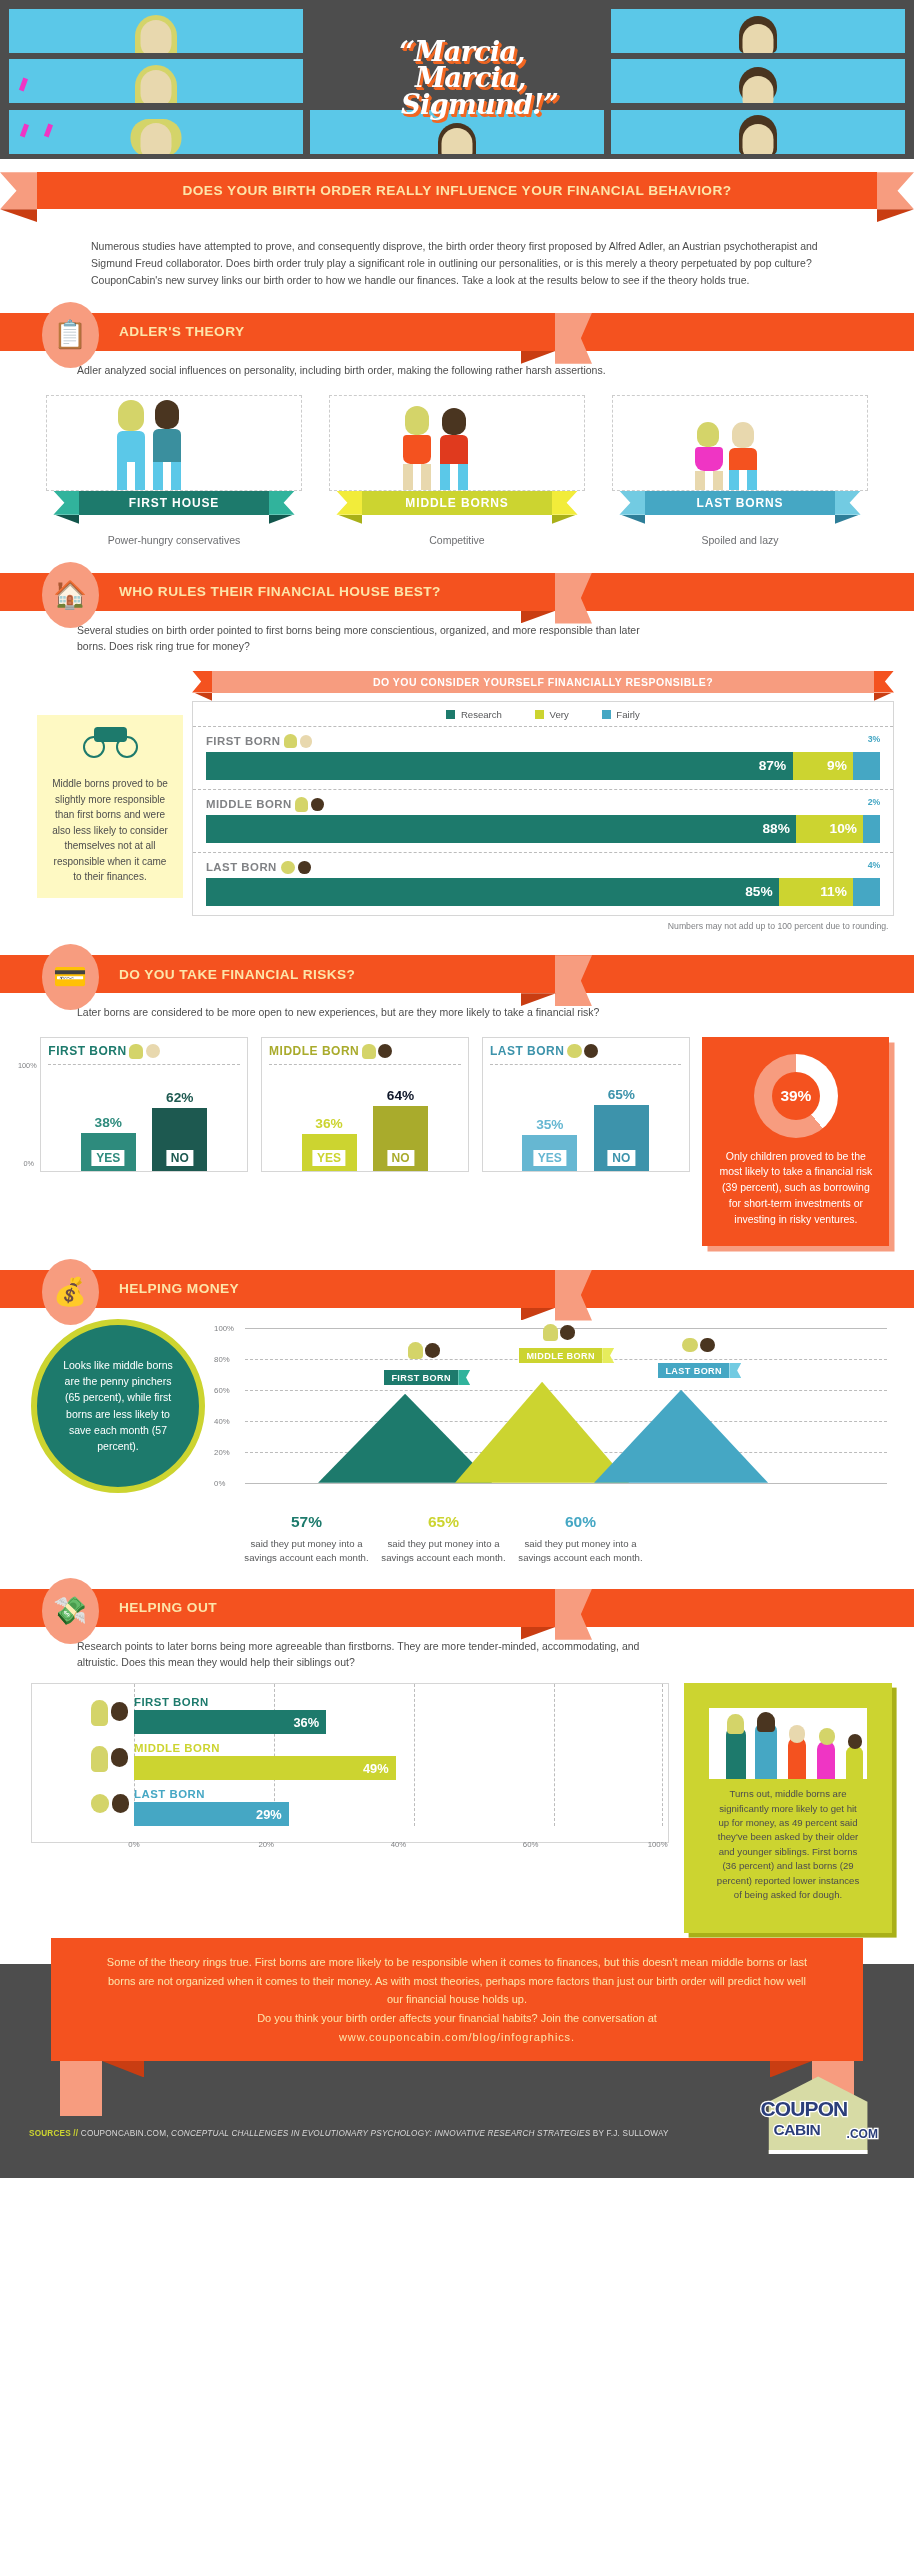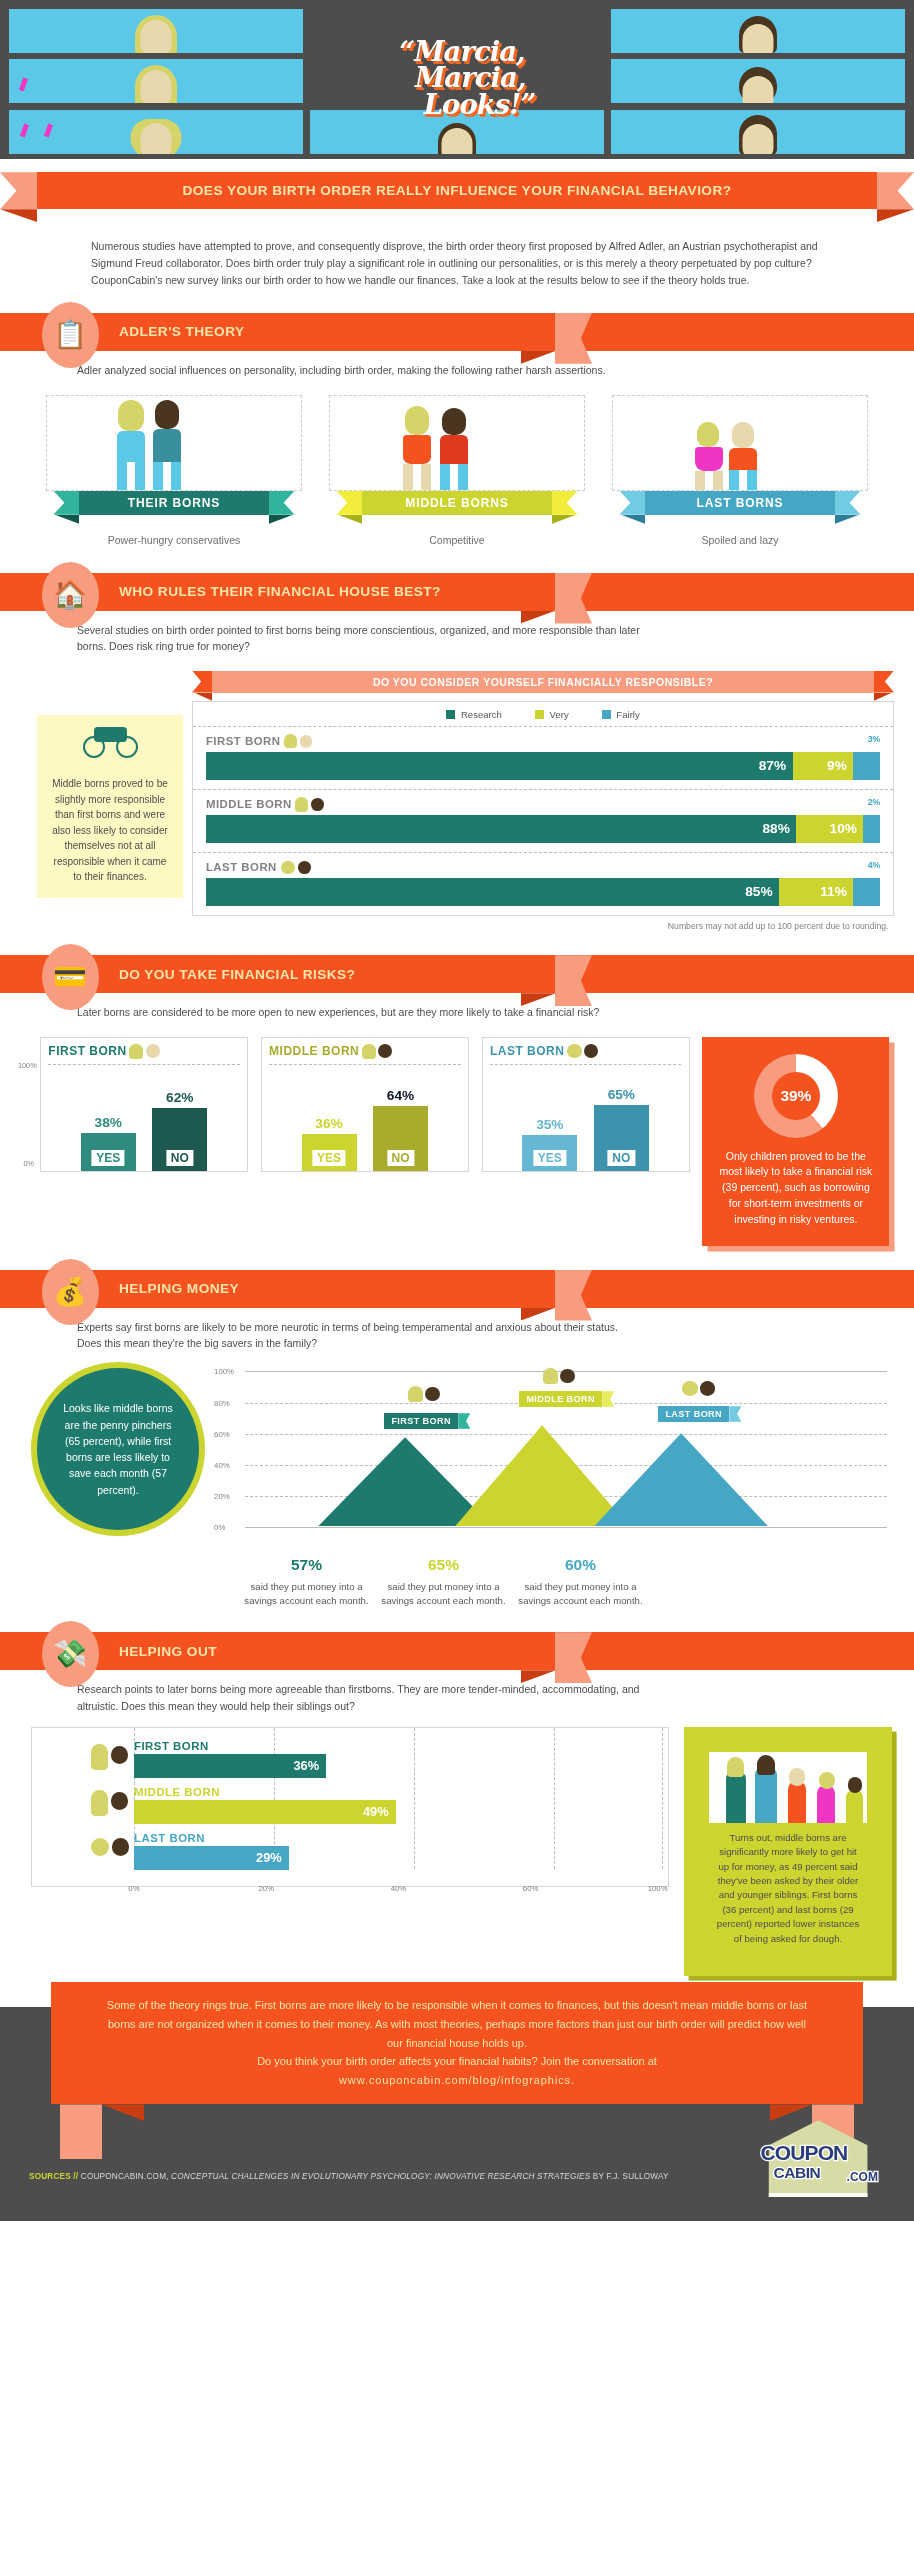--- a/index.html
+++ b/index.html
@@ -232,21 +232,21 @@
         </div>
       <div class="cell">
           <div class="hair-brown" style="top:5.5px;height:40px"></div>
           <div class="skin" style="top:14.6px"></div>
         </div>
     </div>
     <div class="title-block">
       <div class="marcia">
         <span class="l1">“Marcia,</span>
         <span class="l2">Marcia,</span>
-        <span class="l3">Looks!”</span>
+        <span class="l3">Sigmund!”</span>
       </div>
     </div>
   </div>
 
   <div class="ribbon-wrap" style="margin-top:12.8px">
     <div class="ribbon-full">
       <span class="ribbon-title">DOES YOUR BIRTH ORDER REALLY INFLUENCE YOUR FINANCIAL BEHAVIOR?</span>
     </div>
     <div class="tails">
         <span class="tail-l"></span>
@@ -281,21 +281,21 @@
           </div>
           <div class="person" style="left:108px">
             <div class="p-head" style="background:#4a3520;width:24px;height:29px;border-radius:12px 12px 10px 10px"></div>
             <div class="p-body" style="background:#3a8f9e;height:33px;margin-left:-1.8px"></div>
             <div class="p-legs" style="margin-left:-1.8px">
                 <i style="background:#5bc8e8;height:27.4px"></i>
                 <i style="background:#5bc8e8;height:27.4px"></i>
               </div>
           </div>
         </div>
-        <div class="adler-ribbon g1 g1b">THEIR BORNS</div>
+        <div class="adler-ribbon g1 g1b">FIRST HOUSE</div>
         <div class="ar-fold g1f">
             <i class="l"></i>
             <i class="r"></i>
           </div>
         <div class="adler-cap">Power-hungry conservatives</div>
       </div>
 
       <div class="adler-card">
         <div class="adler-img">
           <div class="person" style="left:75px">
@@ -538,21 +538,20 @@
 
   <div class="sec">
     <div class="badge">
         <span class="gl">💰</span>
       </div>
     <div class="sec-bar">
       <span class="sec-title">HELPING MONEY</span>
       <span class="sec-flag"></span>
       <span class="sec-fold"></span>
     </div>
-    <div class="sec-body">Experts say first borns are likely to be more neurotic in terms of being temperamental and anxious about their status. Does this mean they're the big savers in the family?</div>
 
     <div class="save-wrap">
       <div class="bubble">Looks like middle borns are the penny pinchers (65 percent), while first borns are less likely to save each month (57 percent).</div>
 
       <div class="save-chart">
         <span class="ylab" style="top:3.7px">100%</span>
         <span class="ylab" style="top:35px">80%</span>
         <span class="ylab" style="top:66px">60%</span>
         <span class="ylab" style="top:97px">40%</span>
         <span class="ylab" style="top:128px">20%</span>

